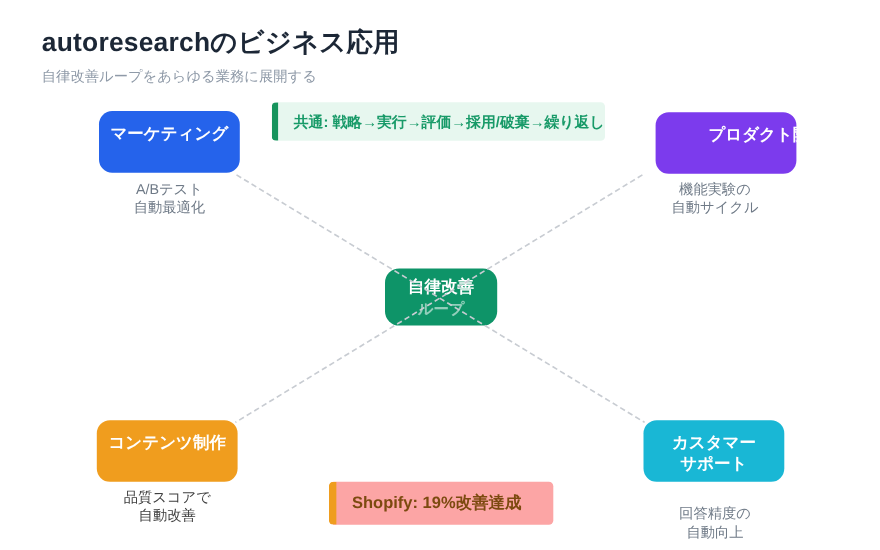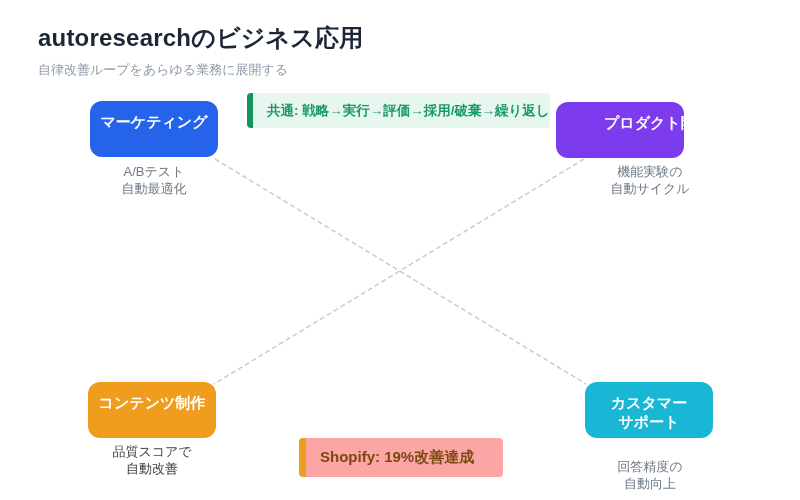--- a/index.html
+++ b/index.html
@@ -48,21 +48,21 @@
     padding-top: 11px;
     text-align: center;
     color: #ffffff;
     font-weight: 700;
     font-size: 15px;
     line-height: 19px;
     white-space: nowrap;
     z-index: 3;
   }
   #node-marketing { left: 90px;  top: 101px; }
-  #node-product   { left: 556px; top: 102px; padding-left: 48px; }
+  #node-product   { left: 596px; top: 102px; padding-left: 48px; }
   #node-content   { left: 88px;  top: 382px; }
   #node-support   { left: 585px; top: 382px; }
 
   
   #node-center {
     position: absolute;
     left: 350px; top: 244px;
     width: 102px; height: 52px;
     border-radius: 13px;
     display: flex;
@@ -129,20 +129,24 @@
 </head>
 <body>
 
 <div id="page">
 
   <div id="header">
     <div id="page-title">autoresearchのビジネス応用</div>
     <div id="page-subtitle">自律改善ループをあらゆる業務に展開する</div>
   </div>
 
+  <div id="node-center" style="background-color: rgb(14, 148, 104);">
+    <div class="line1">自律改善</div>
+    <div class="line2">ループ</div>
+  </div>
 
   <svg id="connectors">
     <line x1="215" y1="159" x2="586" y2="384" stroke-width="1.5" stroke-dasharray="5 3" stroke="#c8ccd2"></line>
     <line x1="584" y1="159" x2="214" y2="384" stroke-width="1.5" stroke-dasharray="5 3" stroke="#c8ccd2"></line>
   </svg>
 
   <div id="banner-common" class="banner" style="background-color: rgb(231, 247, 239); border-left-color: rgb(23, 148, 93); color: rgb(24, 154, 104);">
     <span>共通: 戦略→実行→評価→採用/破棄→繰り返し</span>
   </div>
 

